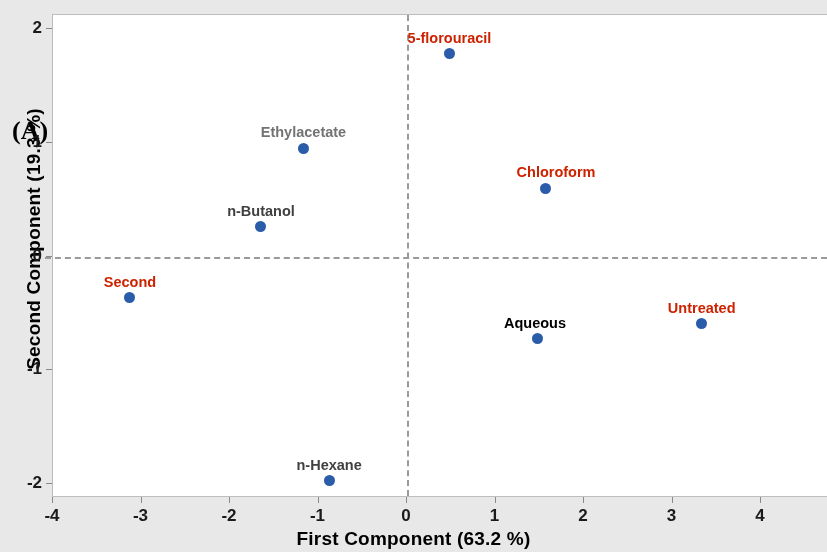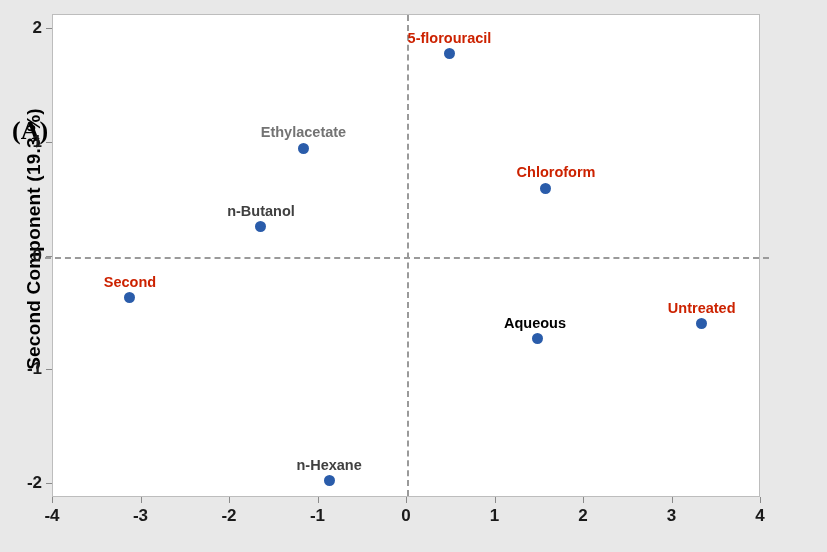--- a/index.html
+++ b/index.html
@@ -20,21 +20,21 @@
     width: 827px;
     height: 552px;
     background: #e8e8e8;
   }
 
   
   #plot-area {
     position: absolute;
     left: 52px;
     top: 14px;
-    width: 708px;
+    width: 776px;
     height: 483px;
     background: #ffffff;
     border: 1px solid #bdbdbd;
     box-sizing: border-box;
   }
 
   
   .ref-line-v {
     position: absolute;
     top: 0;
@@ -147,20 +147,21 @@
 </style>
 </head>
 <body>
 
 <div id="figure">
 
   <div id="panel-label">(A)</div>
 
   <div id="y-axis-title">Second Component (19.3 %)</div>
 
+  <div id="x-axis-title">First Component (63.2 %)</div>
 
   <div id="axis-ticks">
       <div class="tick-x" style="left: 52px;"></div>
       <div class="tick-x-label" style="left: 52px;">-4</div>
       <div class="tick-x" style="left: 140.5px;"></div>
       <div class="tick-x-label" style="left: 140.5px;">-3</div>
       <div class="tick-x" style="left: 229px;"></div>
       <div class="tick-x-label" style="left: 229px;">-2</div>
       <div class="tick-x" style="left: 317.5px;"></div>
       <div class="tick-x-label" style="left: 317.5px;">-1</div>

